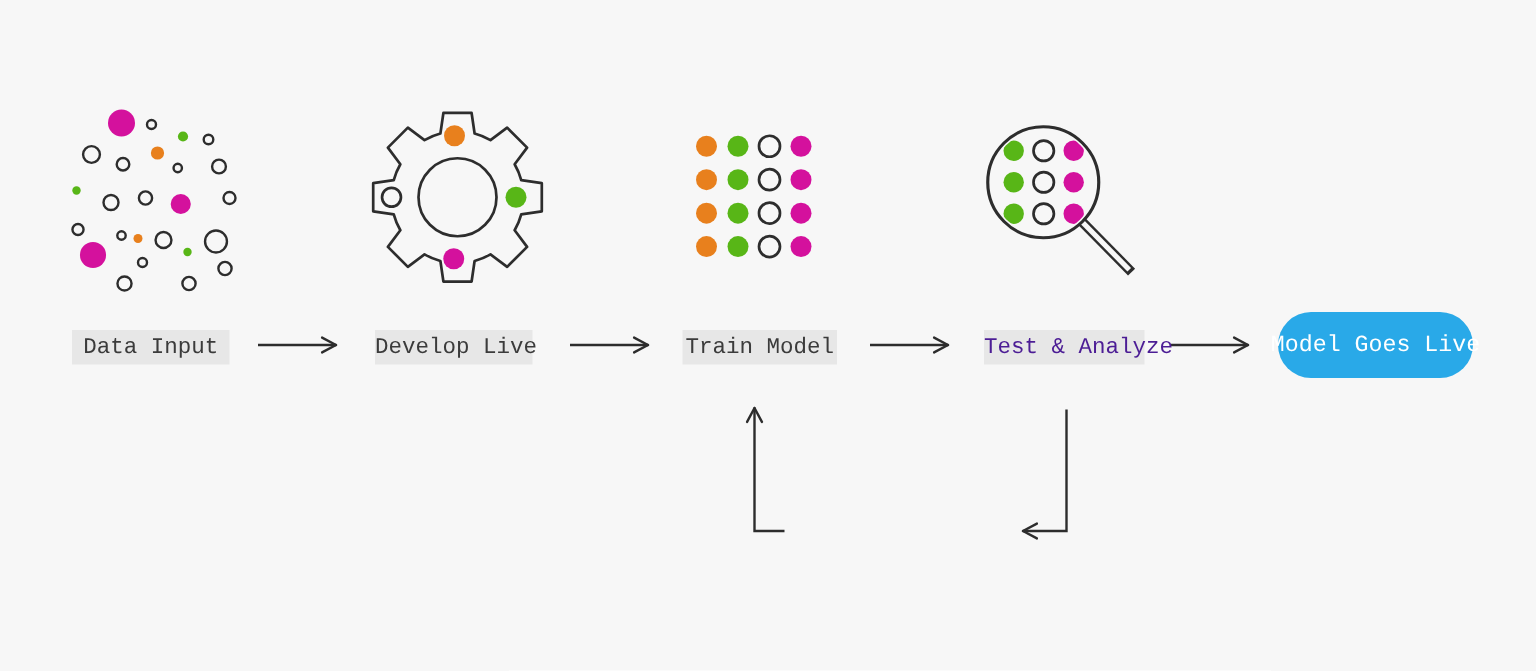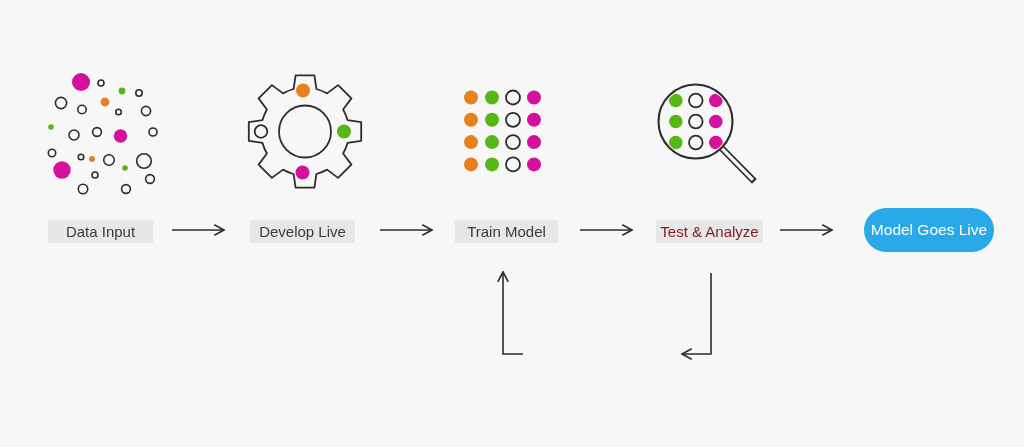--- a/index.html
+++ b/index.html
@@ -1,33 +1,33 @@
 <!DOCTYPE html>
 <html><head>
 <meta charset="utf-8">
 <style>
   html,body{margin:0;padding:0;background:#ffffff;}
   .canvas{
     position:relative;width:1024px;height:447px;background:#f7f7f7;
-    font-family:Liberation Sans, sans-serif;overflow:hidden;
+    font-family:Liberation Mono, monospace;overflow:hidden;
   }
   .canvas svg.art{position:absolute;left:0;top:0;}
   .stage-label{
     position:absolute;height:23px;line-height:23px;text-align:center;
     font-size:15px;color:#3b3b3b;background:#e7e7e7;white-space:nowrap;
   }
   #label-data-input{left:48px;top:220px;width:105px;}
   #label-develop-model{left:250px;top:220px;width:105px;}
   #label-train-model{left:455px;top:220px;width:103px;}
   #label-test-analyze{left:656px;top:220px;width:107px;}
   .pill{
     position:absolute;display:flex;align-items:center;justify-content:center;
     color:#ffffff;font-size:15.5px;white-space:nowrap;
   }
-  #pill-model-goes-live{left:852px;top:208px;width:130px;height:44px;border-radius:22px;margin-left:12px;}
+  #pill-model-goes-live{left:852px;top:208px;width:130px;height:44px;border-radius:22px;}
   #pill-retraining{left:540px;top:333px;width:125px;height:48px;border-radius:24px;}
 </style>
 </head>
 <body>
 
 <div class="canvas" style="background: rgb(247, 247, 247);">
 
   <svg class="art" width="1024" height="447" viewBox="0 0 1024 447">
     <g id="g-scatter">
         <circle cx="81" cy="82" r="9" fill="#d4119d" stroke="none" stroke-width="1.6"></circle>
@@ -136,18 +136,18 @@
         </g>
       </g>
   </svg>
 
   <div class="stage-label" id="label-data-input" style="background: rgb(231, 231, 231); color: rgb(59, 59, 59);">Data Input</div>
 
   <div class="stage-label" id="label-develop-model" style="background: rgb(231, 231, 231); color: rgb(59, 59, 59);">Develop Live</div>
 
   <div class="stage-label" id="label-train-model" style="background: rgb(231, 231, 231); color: rgb(59, 59, 59);">Train Model</div>
 
-  <div class="stage-label" id="label-test-analyze" style="background: rgb(231, 231, 231); color: #7f1d1d;">Test &amp; Analyze</div>
+  <div class="stage-label" id="label-test-analyze" style="background: rgb(231, 231, 231); color: #4c1d95;">Test &amp; Analyze</div>
 
   <div class="pill" id="pill-model-goes-live" style="background: rgb(41, 169, 232);">Model Goes Live</div>
 
 
 </div>
 
 </body></html>

